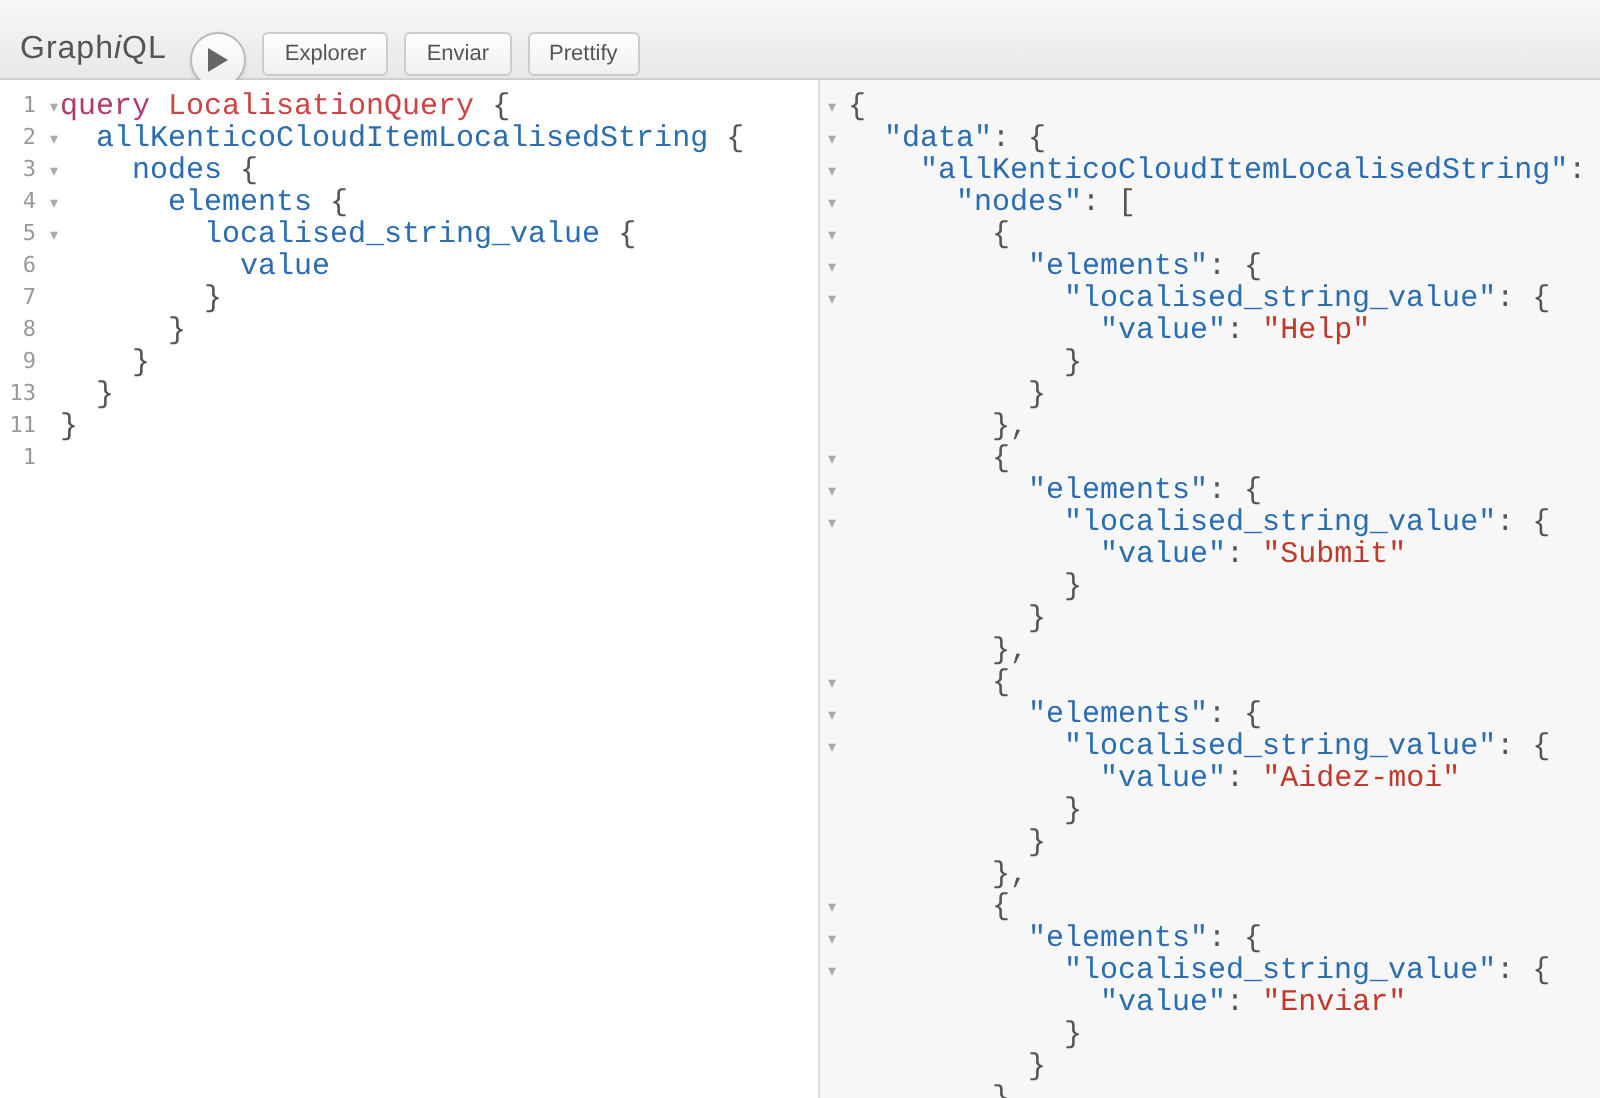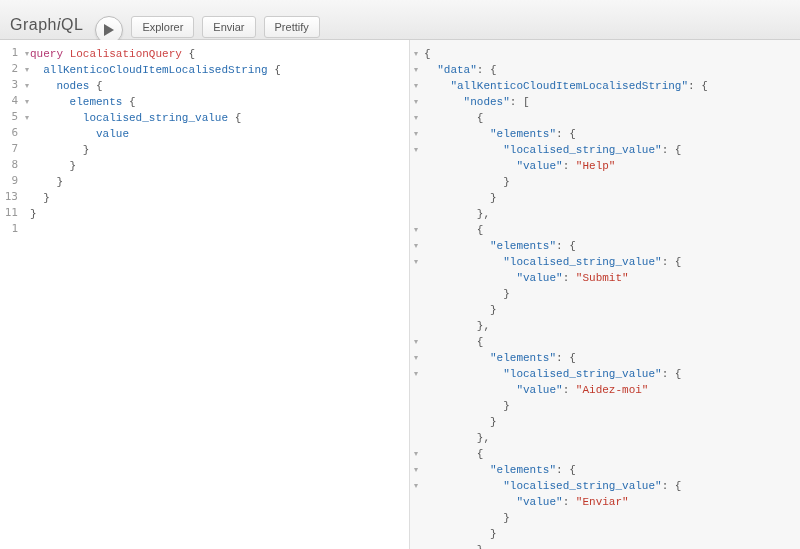--- a/index.html
+++ b/index.html
@@ -10,21 +10,21 @@
   .play { width: 28px; height: 28px; border-radius: 50%; border: 1px solid #bbb; background: linear-gradient(#fff,#eee); display: flex; align-items: center; justify-content: center; cursor: pointer; box-shadow: 0 1px 2px rgba(0,0,0,0.1); }
   .play svg { width: 10px; height: 12px; }
   .tbtn { height: 22px; padding: 0 10px; font-size: 11px; color: #555; background: linear-gradient(#fff,#f0f0f0); border: 1px solid #ccc; border-radius: 3px; cursor: pointer; }
   .spacer { flex: 1; }
   .docs { display: flex; align-items: center; gap: 4px; font-size: 12px; color: #3a7bc8; cursor: pointer; padding: 0 4px; border-left: 1px solid #d0d0d0; height: 100%; padding-left: 14px; }
   .docs svg { width: 8px; height: 12px; }
   .main { display: flex; height: 509px; }
   .pane { position: relative; background: #fff; overflow: hidden; }
   .pane.left { width: 410px; border-right: 1px solid #ddd; }
   .pane.right { flex: 1; background: #f7f7f7; }
-  .code { font-family: Consolas, Menlo, "Courier New", monospace; font-size: 11px; line-height: 16px; padding: 6px 0 6px 4px; white-space: pre; color: #555; }
+  .code { font-family: Consolas, Menlo, "Courier New", monospace; font-size: 15px; line-height: 16px; padding: 6px 0 6px 4px; white-space: pre; color: #555; }
   .kw { color: #b33771; }
   .def { color: #c44; }
   .fld { color: #2a6db0; }
   .str { color: #c0392b; }
   .prop { color: #2a6db0; }
   .punct { color: #555; }
   .right .code { padding-left: 14px; }
   .left-inner { padding-left: 30px; position: relative; }
   .gut-col { position: absolute; left: 0; top: 6px; }
   .gut-col div { height: 16px; width: 22px; text-align: right; color: #999; font-family: Consolas, Menlo, monospace; font-size: 11px; padding-right: 4px; }

